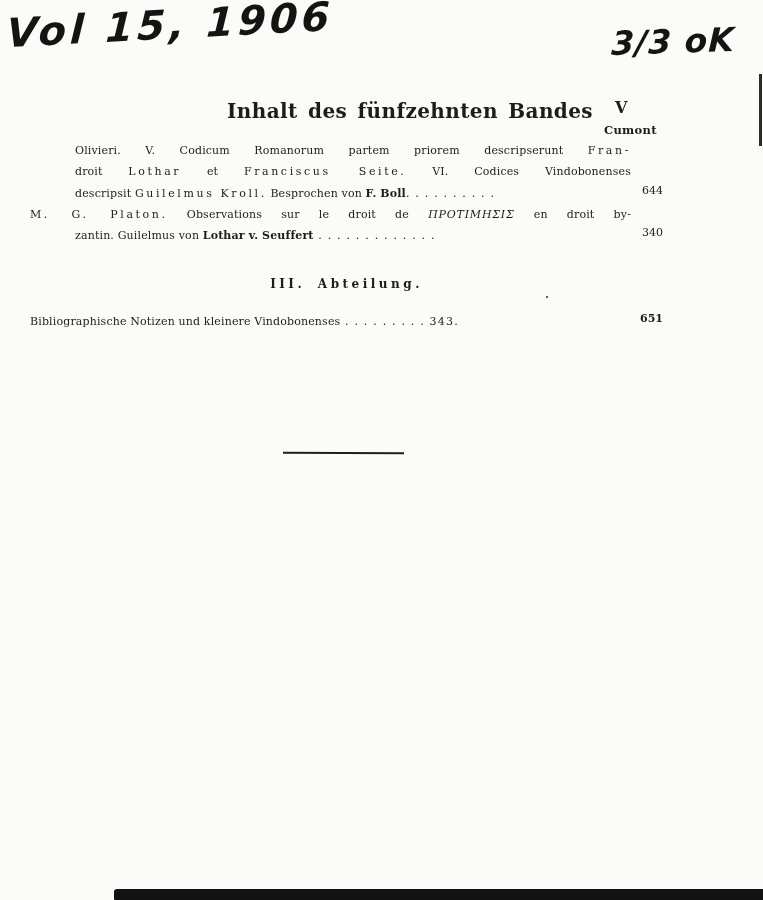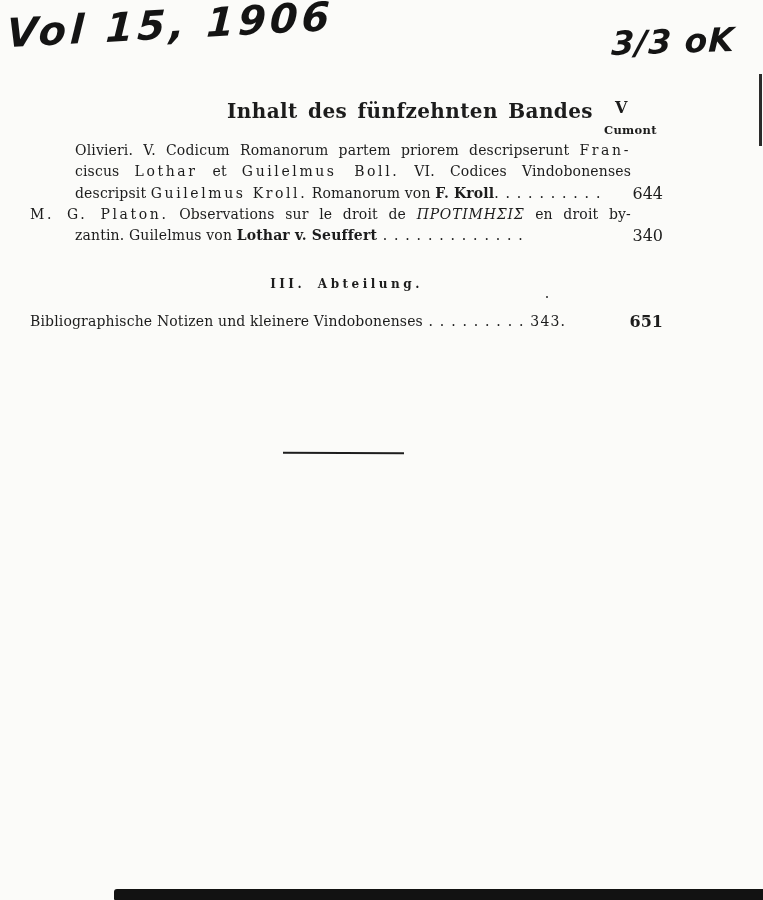--- a/index.html
+++ b/index.html
@@ -48,37 +48,37 @@
     font-size: 16px; font-weight: 700;
   }
   .seite-label {
     left: 604px; top: 123px;
     font-size: 11.5px; font-weight: 700;
     letter-spacing: 0.3px;
   }
 
   
   .toc-line {
-    font-size: 14px;
+    font-size: 11px;
     line-height: 19px;
     white-space: nowrap;
     letter-spacing: 0.15px;
   }
   .just {
     white-space: normal;
     text-align: justify;
     text-align-last: justify;
   }
   .seg-plain  { }
   .seg-spaced { letter-spacing: 2.6px; }
   .seg-bold   { font-weight: 700; }
   .seg-italic { font-style: italic; letter-spacing: 0.8px; }
   .seg-leader { letter-spacing: 1.2px; }
   .page-ref {
-    font-size: 16px; font-weight: 400;
+    font-size: 11px; font-weight: 400;
     width: 34px; text-align: right;
     white-space: nowrap;
   }
 
   
   .section-heading {
     left: 30px; top: 277px; width: 633px;
     text-align: center;
     font-size: 12px; font-weight: 700;
     letter-spacing: 3.5px; word-spacing: 5px;
@@ -120,25 +120,25 @@
   <div class="abs toc-title">Inhalt des fünfzehnten Bandes</div>
   <div class="abs ink-speck" style="left:533px; top:107px;"></div>
   <div class="abs page-roman">V</div>
   <div class="abs seite-label">Cumont</div>
 
   <div class="abs toc-line just" style="left:75px; top:141px; width:556px;">
     <span class="seg-plain">Olivieri.  V. Codicum Romanorum partem priorem descripserunt </span><span class="seg-spaced">Fran-</span>
   </div>
 
   <div class="abs toc-line just" style="left:75px; top:162px; width:556px; word-spacing:4px;">
-    <span class="seg-plain">ciscus </span><span class="seg-spaced">Lothar</span><span class="seg-plain"> et </span><span class="seg-spaced">Guilelmus Boll.</span><span class="seg-plain">  VI. Codices Vindobonenses</span>
+    <span class="seg-plain">droit </span><span class="seg-spaced">Lothar</span><span class="seg-plain"> et </span><span class="seg-spaced">Franciscus Seite.</span><span class="seg-plain">  VI. Codices Vindobonenses</span>
   </div>
 
   <div class="abs toc-line" style="left:75px; top:184px;">
-    <span class="seg-plain">descripsit </span><span class="seg-spaced">Guilelmus Kroll.</span><span class="seg-plain">  Romanorum von </span><span class="seg-bold">F. Kroll</span><span class="seg-leader">. . . . . . . . . .</span>
+    <span class="seg-plain">descripsit </span><span class="seg-spaced">Guilelmus Kroll.</span><span class="seg-plain">  Besprochen von </span><span class="seg-bold">F. Boll</span><span class="seg-leader">. . . . . . . . . .</span>
   </div>
   <div class="abs page-ref" style="left:629px; top:184px;">644</div>
 
   <div class="abs toc-line just" style="left:30px; top:205px; width:601px; word-spacing:3px;">
     <span class="seg-spaced">M. G. Platon.</span><span class="seg-plain">  Observations sur le droit de </span><span class="seg-italic">ΠΡΟΤΙΜΗΣΙΣ</span><span class="seg-plain"> en droit by-</span>
   </div>
 
   <div class="abs toc-line" style="left:75px; top:226px;">
     <span class="seg-plain">zantin.  Guilelmus von </span><span class="seg-bold">Lothar v. Seuffert</span><span class="seg-leader"> . . . . . . . . . . . . .</span>
   </div>

